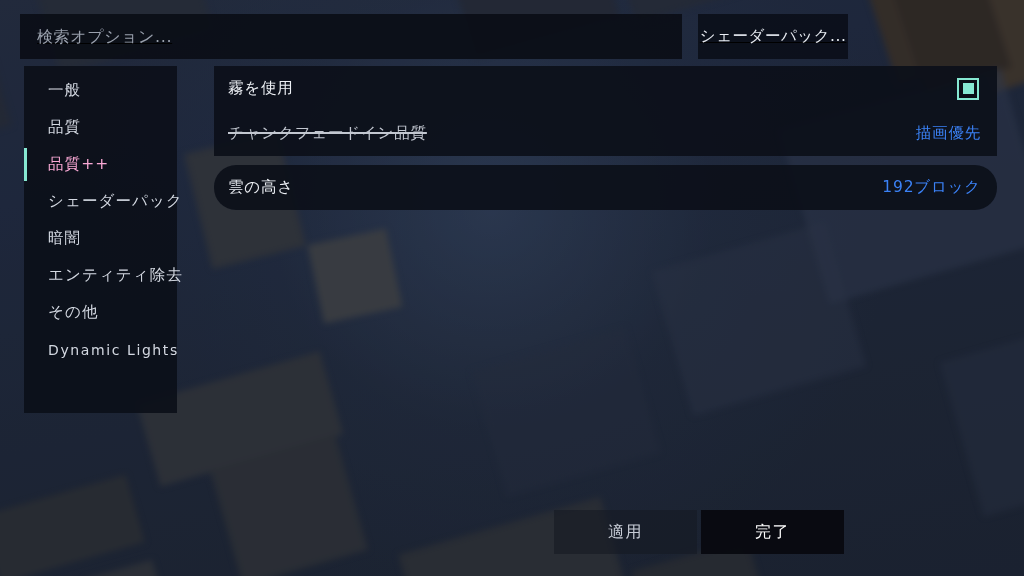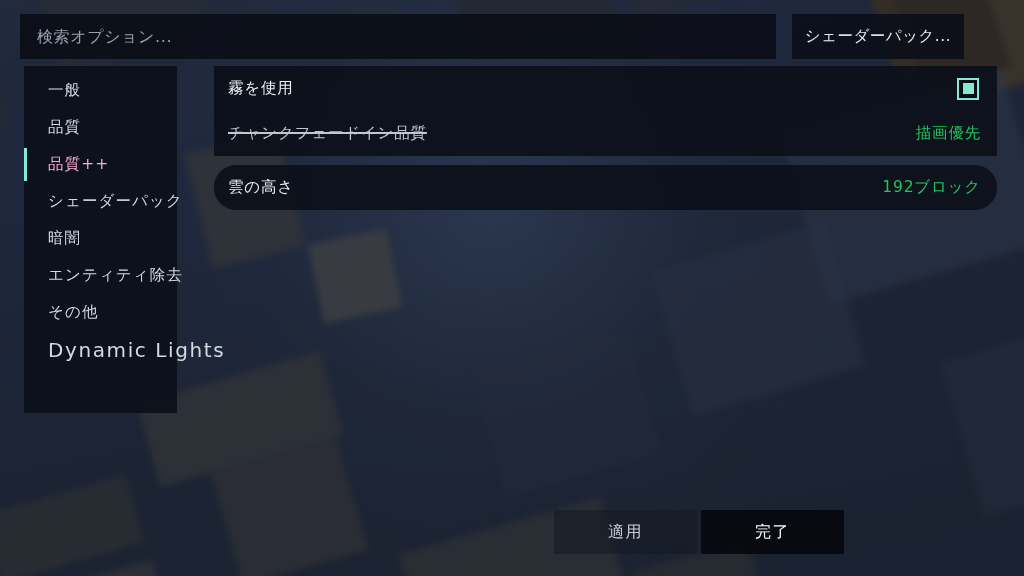--- a/index.html
+++ b/index.html
@@ -18,22 +18,22 @@
       linear-gradient(168deg,#2a3449 0%,#243049 26%,#222c3f 58%,#1f2838 100%);
   }
   #blocks{ position:absolute; inset:-14%; filter:blur(3.2px); }
   .blk{ position:absolute; }
 
   
   #scrim{ position:absolute; inset:0; background:rgba(16,20,30,0.30); }
 
   
   #topbar{
-    position:absolute; left:0; top:14px; width:964px; height:45px;
-    display:flex; align-items:stretch;
+    position:absolute; left:0; top:14px; width:848px; height:45px;
+    display:flex; align-items:stretch;text-decoration:underline;
   }
   #search-input{
     margin-left:20px; width:797px;
     background:rgba(11,14,23,0.92);
     border:none; outline:none;
     color:#dfe3ea; font-size:16px; letter-spacing:.6px;
     padding:0 17px;
     font-family:"DejaVu Sans","Liberation Sans",sans-serif;
   }
   #search-input::placeholder{ color:#9aa1ad; opacity:1; }
@@ -52,39 +52,39 @@
     background:rgba(12,16,26,0.93);
     padding-top:6px;
   }
   .nav-item{
     position:relative; height:37px;
     display:flex; align-items:center;
     padding-left:24px; cursor:pointer;
     color:#d4d9e2; font-size:15.5px; letter-spacing:1.1px;
     white-space:nowrap;
   }
-  .nav-item.latin{ font-size:20px; letter-spacing:1.6px; }
+  .nav-item.latin{ font-size:14px; letter-spacing:1.6px; }
   .nav-item.selected{ color:#f9a8d4; }
   .nav-item.selected::before{
     content:""; position:absolute; left:0; top:2px; bottom:2px;
     width:3px; background:#86e8d2;
   }
 
   
   #options{ position:absolute; left:214px; top:66px; width:783px;text-align:center; }
   .group{ background:rgba(12,16,26,0.93); }
   .group + .group{ margin-top:9px;border-radius:22px; }
   .opt-row{
     height:45px; display:flex; align-items:center;
     justify-content:space-between;
     padding:0 14px 0 14px; cursor:pointer;
   }
   .opt-label{ color:#eceff4; font-size:15.5px; letter-spacing:.8px; }
   .opt-label.disabled{ color:#c2c7d0; text-decoration:line-through; text-decoration-thickness:1.5px; }
-  .opt-value{ color:#22c55e; font-size:15.5px; letter-spacing:.8px; padding-right:2px; }
+  .opt-value{ color:#3b82f6; font-size:15.5px; letter-spacing:.8px; padding-right:2px; }
 
   
   .checkbox{
     width:22px; height:22px;
     border:2px solid #86e8d2;
     background:#0b0e17;
     display:flex; align-items:center; justify-content:center;
     cursor:pointer; margin-right:4px;
   }
   .checkbox > i{ display:block; width:11px; height:11px; background:#86e8d2; }

